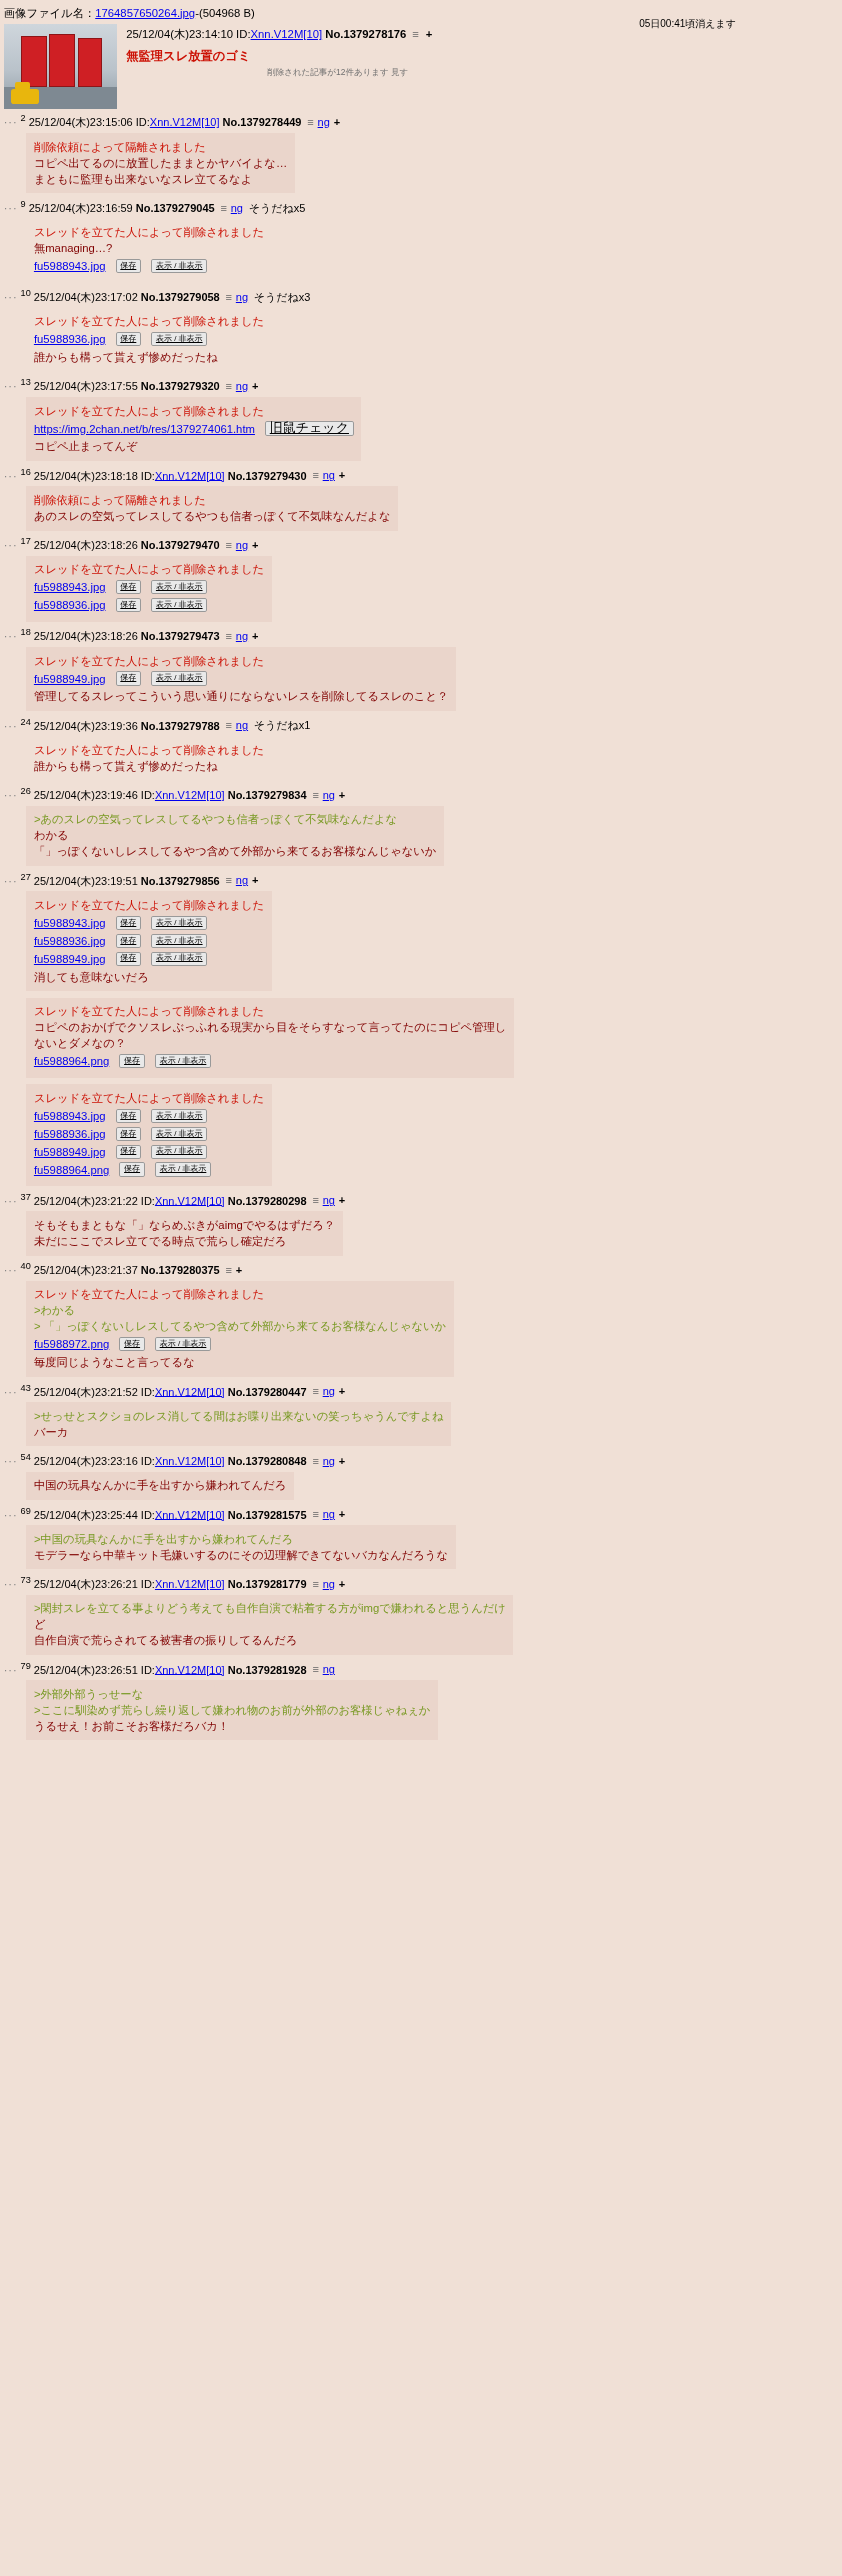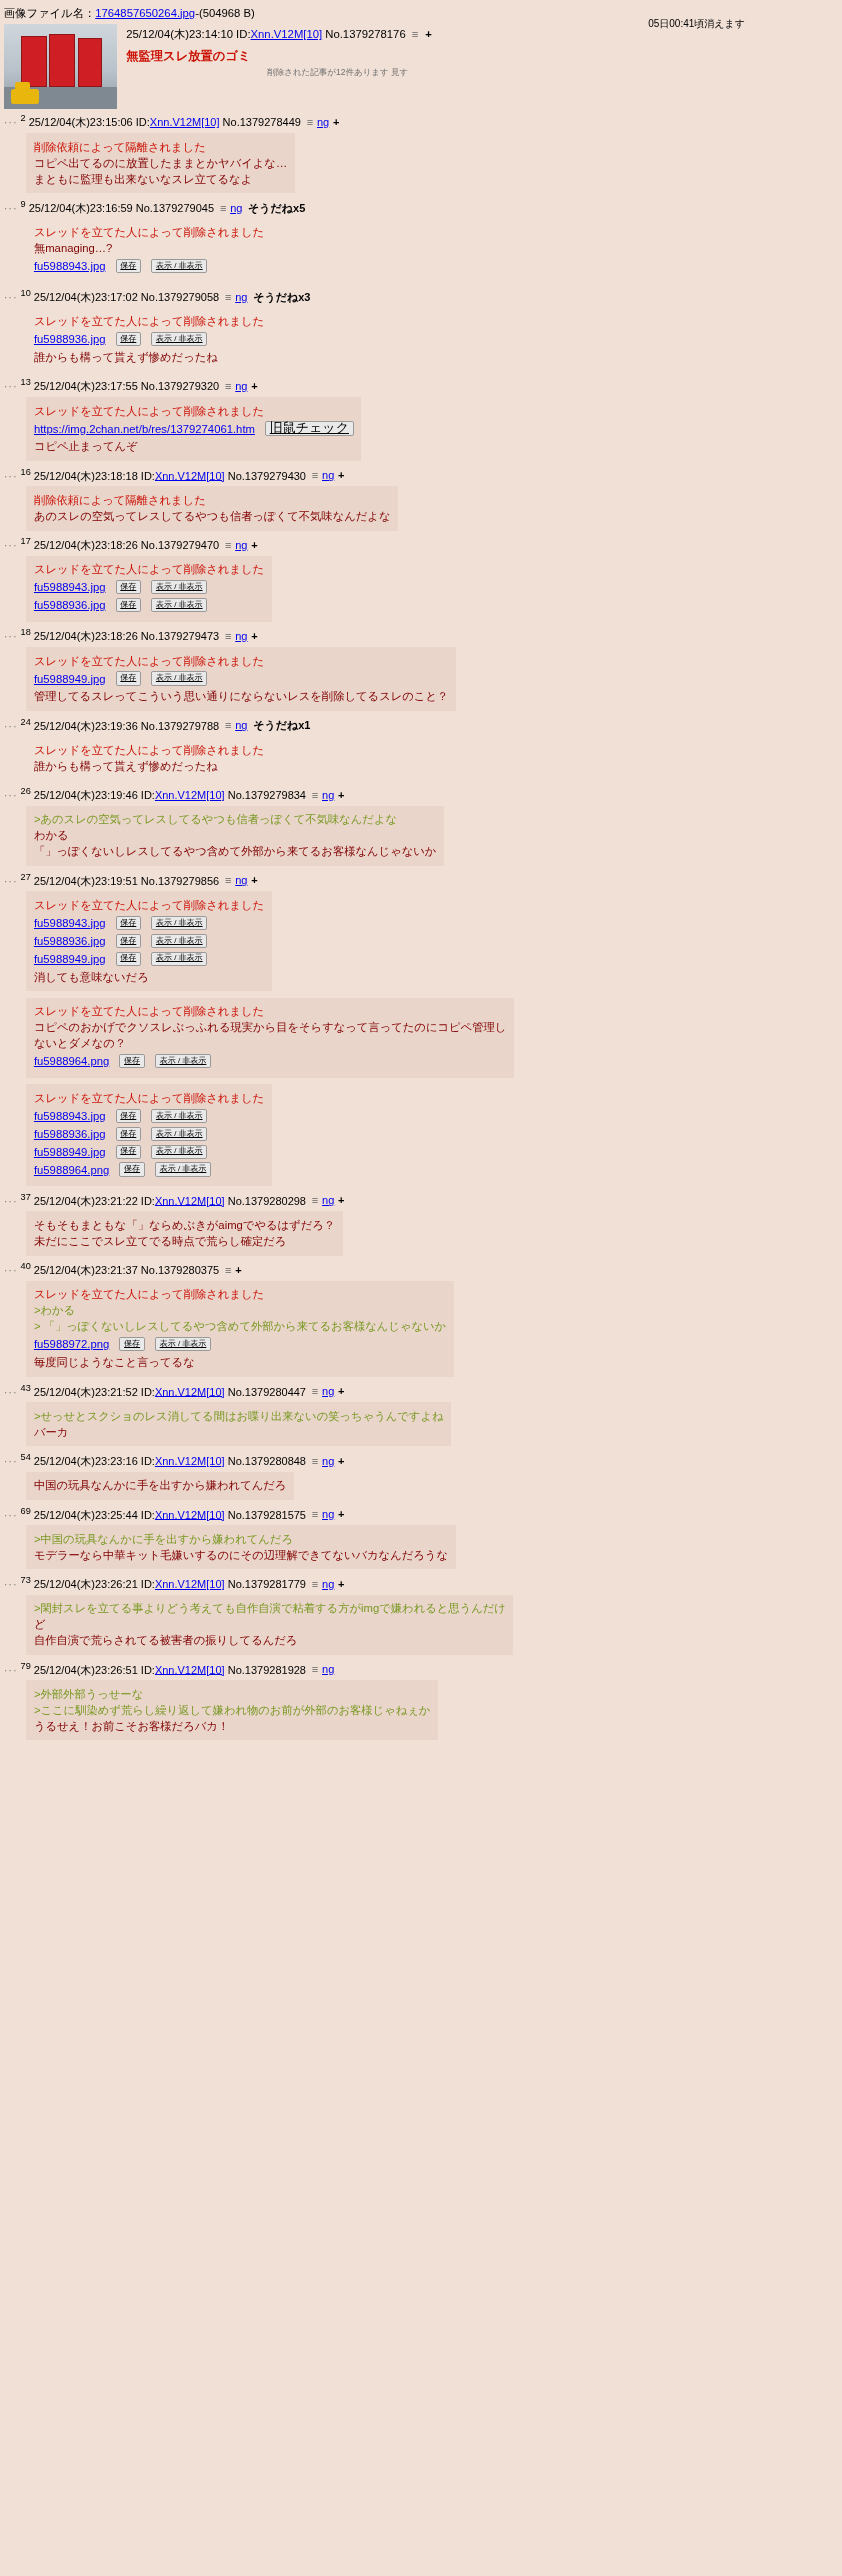--- a/index.html
+++ b/index.html
@@ -26,46 +26,46 @@
   .thumb .floor{position:absolute;left:0;bottom:0;width:100%;height:22.6px;background:#7e8992;}
   .thumb .car{position:absolute;left:7.5px;bottom:5.7px;width:28px;height:15px;background:#e8b60d;border-radius:2.8px;}
   .thumb .car:after{content:"";position:absolute;left:3.8px;top:-6.6px;width:15px;height:7.5px;background:#e8b60d;border-radius:1.9px;}
   .op-head{font-size:11.3px;color:#000;padding-top:2.8px;}
   .op-head .ts{color:#000;}
   .sub{color:#cc1105;font-weight:bold;font-size:12.3px;padding:5.7px 0 1.9px 0;}
   .notice{color:#707070;font-size:8.5px;padding-left:141px;}
   .post{padding:1.9px 0 1.9px 3.8px;}
   .post-head{font-size:11px;color:#000;line-height:15px;}
   .dots{color:#808080;letter-spacing:0.9px;}
-  .num{color:#000;font-weight:normal;}
+  .num{color:#000;font-weight:bold;}
   .idlink{color:#0000ee;text-decoration:underline;}
   .plus{color:#000;font-weight:bold;margin-left:3.8px;}
   .menu{color:#666;margin-left:2.8px;}
   .ng{color:#0000ee;text-decoration:underline;margin-left:3.8px;}
-  .sodane{color:#000;margin-left:5.7px;font-weight:bold;}
+  .sodane{color:#000;margin-left:5.7px;}
   .body{
     margin:2.8px 0 0 22.6px;
     padding:5.7px 7.5px 6.6px 7.5px;
     background:#f0e0d6;
     color:#800000;
     line-height:16px;
     display:inline-block;
     min-width:226px;
   }
   .body.tint{background:#ead5cb;}
   .del{color:#cc1105;}
   .quote{color:#789922;}
   .flink{color:#0000ee;text-decoration:underline;}
   .filerow{display:flex;align-items:center;gap:10px;margin:1.9px 0;}
   .btn{
     font-size:8px;border:0.9px solid #999;background:#e9e9e9;color:#000;
     padding:0.9px 3.8px;border-radius:1.9px;line-height:10.4px;white-space:nowrap;cursor:pointer;text-decoration:underline;
   }
   .btn.sm{font-size:13px;}
-  .right-note{position:absolute;right:9px;top:17px;font-size:10px;color:#000;}
+  .right-note{position:absolute;right:18px;top:17px;font-size:10px;color:#000;}
   .inline-imglink{word-break:break-all;}
 </style>
 </head>
 <body>
 
 <div class="page">
 
   <div class="file-line">
     <span>画像ファイル名：</span><a class="fname">1764857650264.jpg</a><span>-(504968 B)</span>
   </div>

